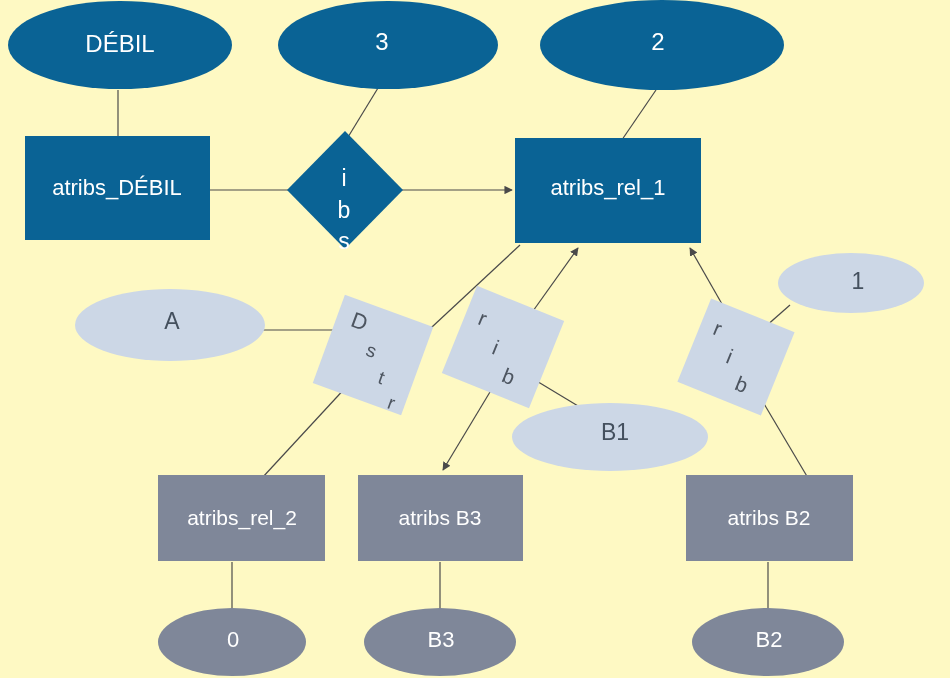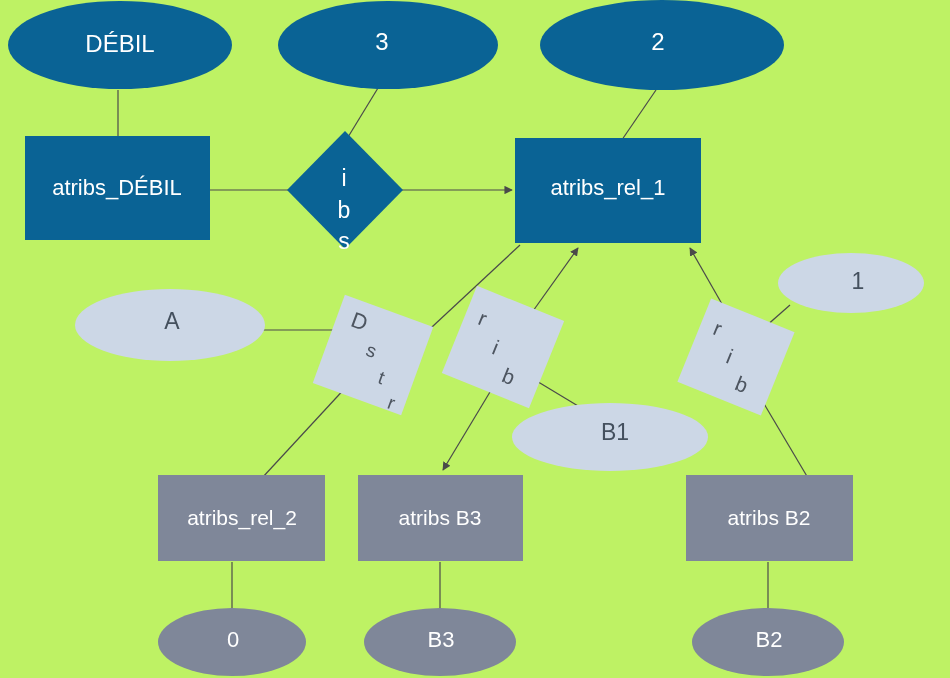--- a/index.html
+++ b/index.html
@@ -10,21 +10,21 @@
   body {
     width: 950px;
     height: 678px;
     font-family: "Liberation Sans", sans-serif;
     overflow: hidden;
   }
   #diagram-root {
     position: relative;
     width: 950px;
     height: 678px;
-    background: #bef264;
+    background: #fef9c3;
   }
   svg#er-canvas {
     display: block;
     width: 950px;
     height: 678px;
   }
   .node-label {
     font-family: "Liberation Sans", sans-serif;
     text-anchor: middle;
     dominant-baseline: middle;

